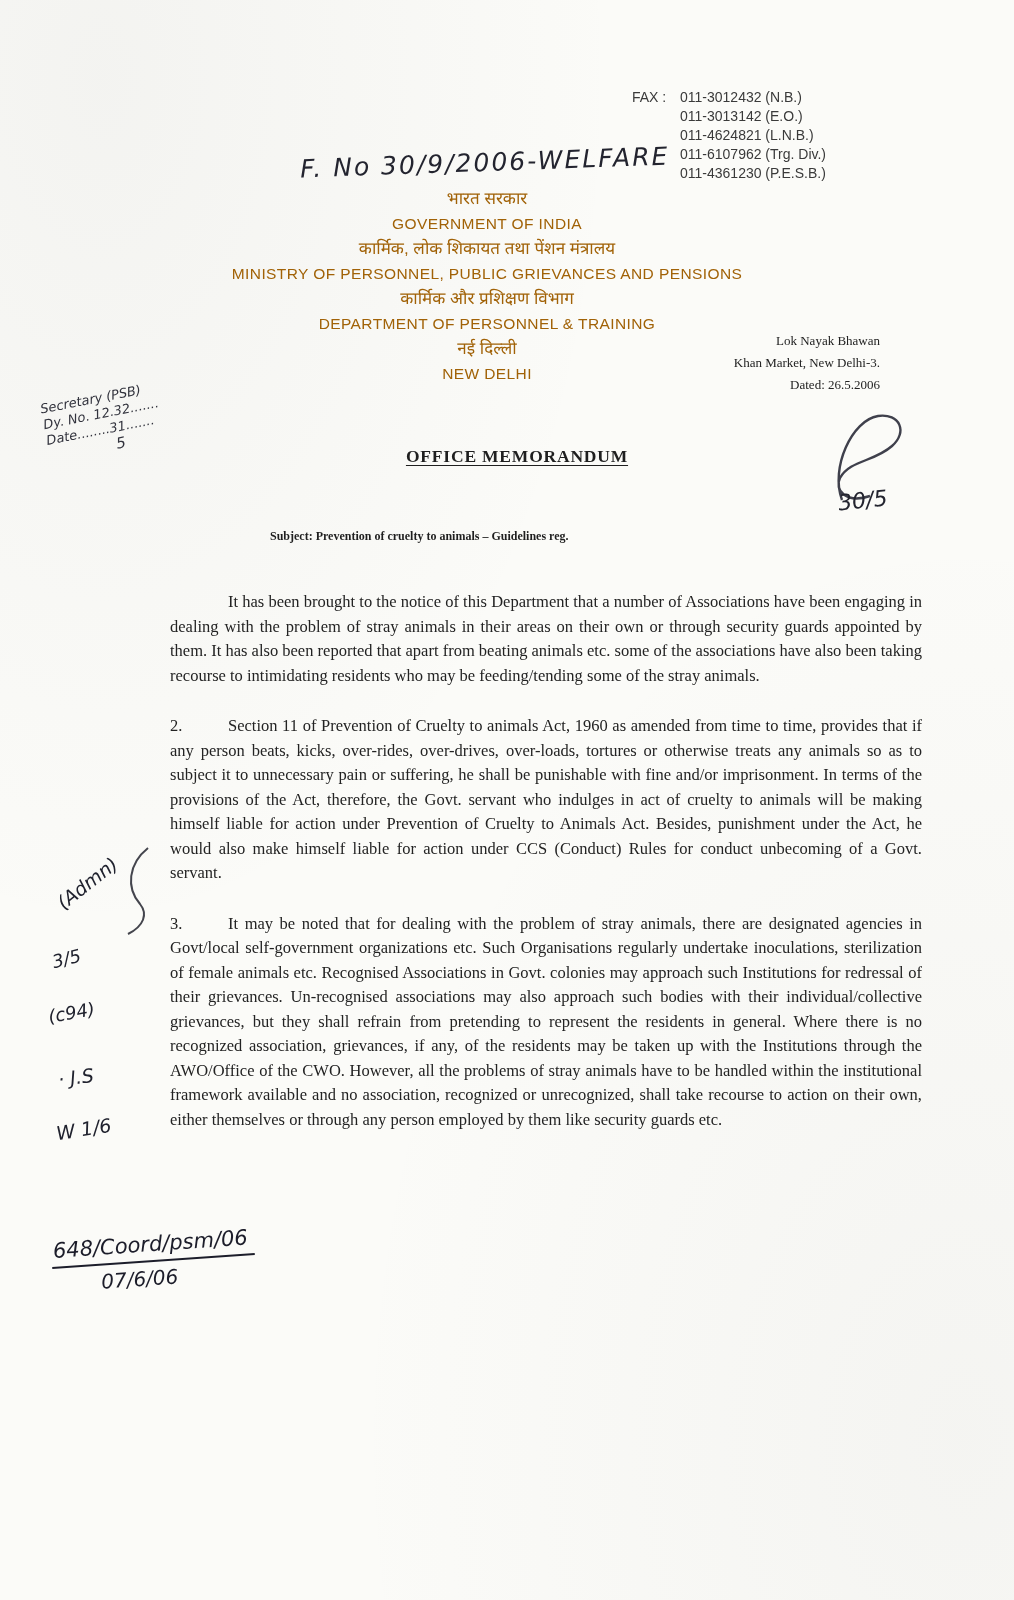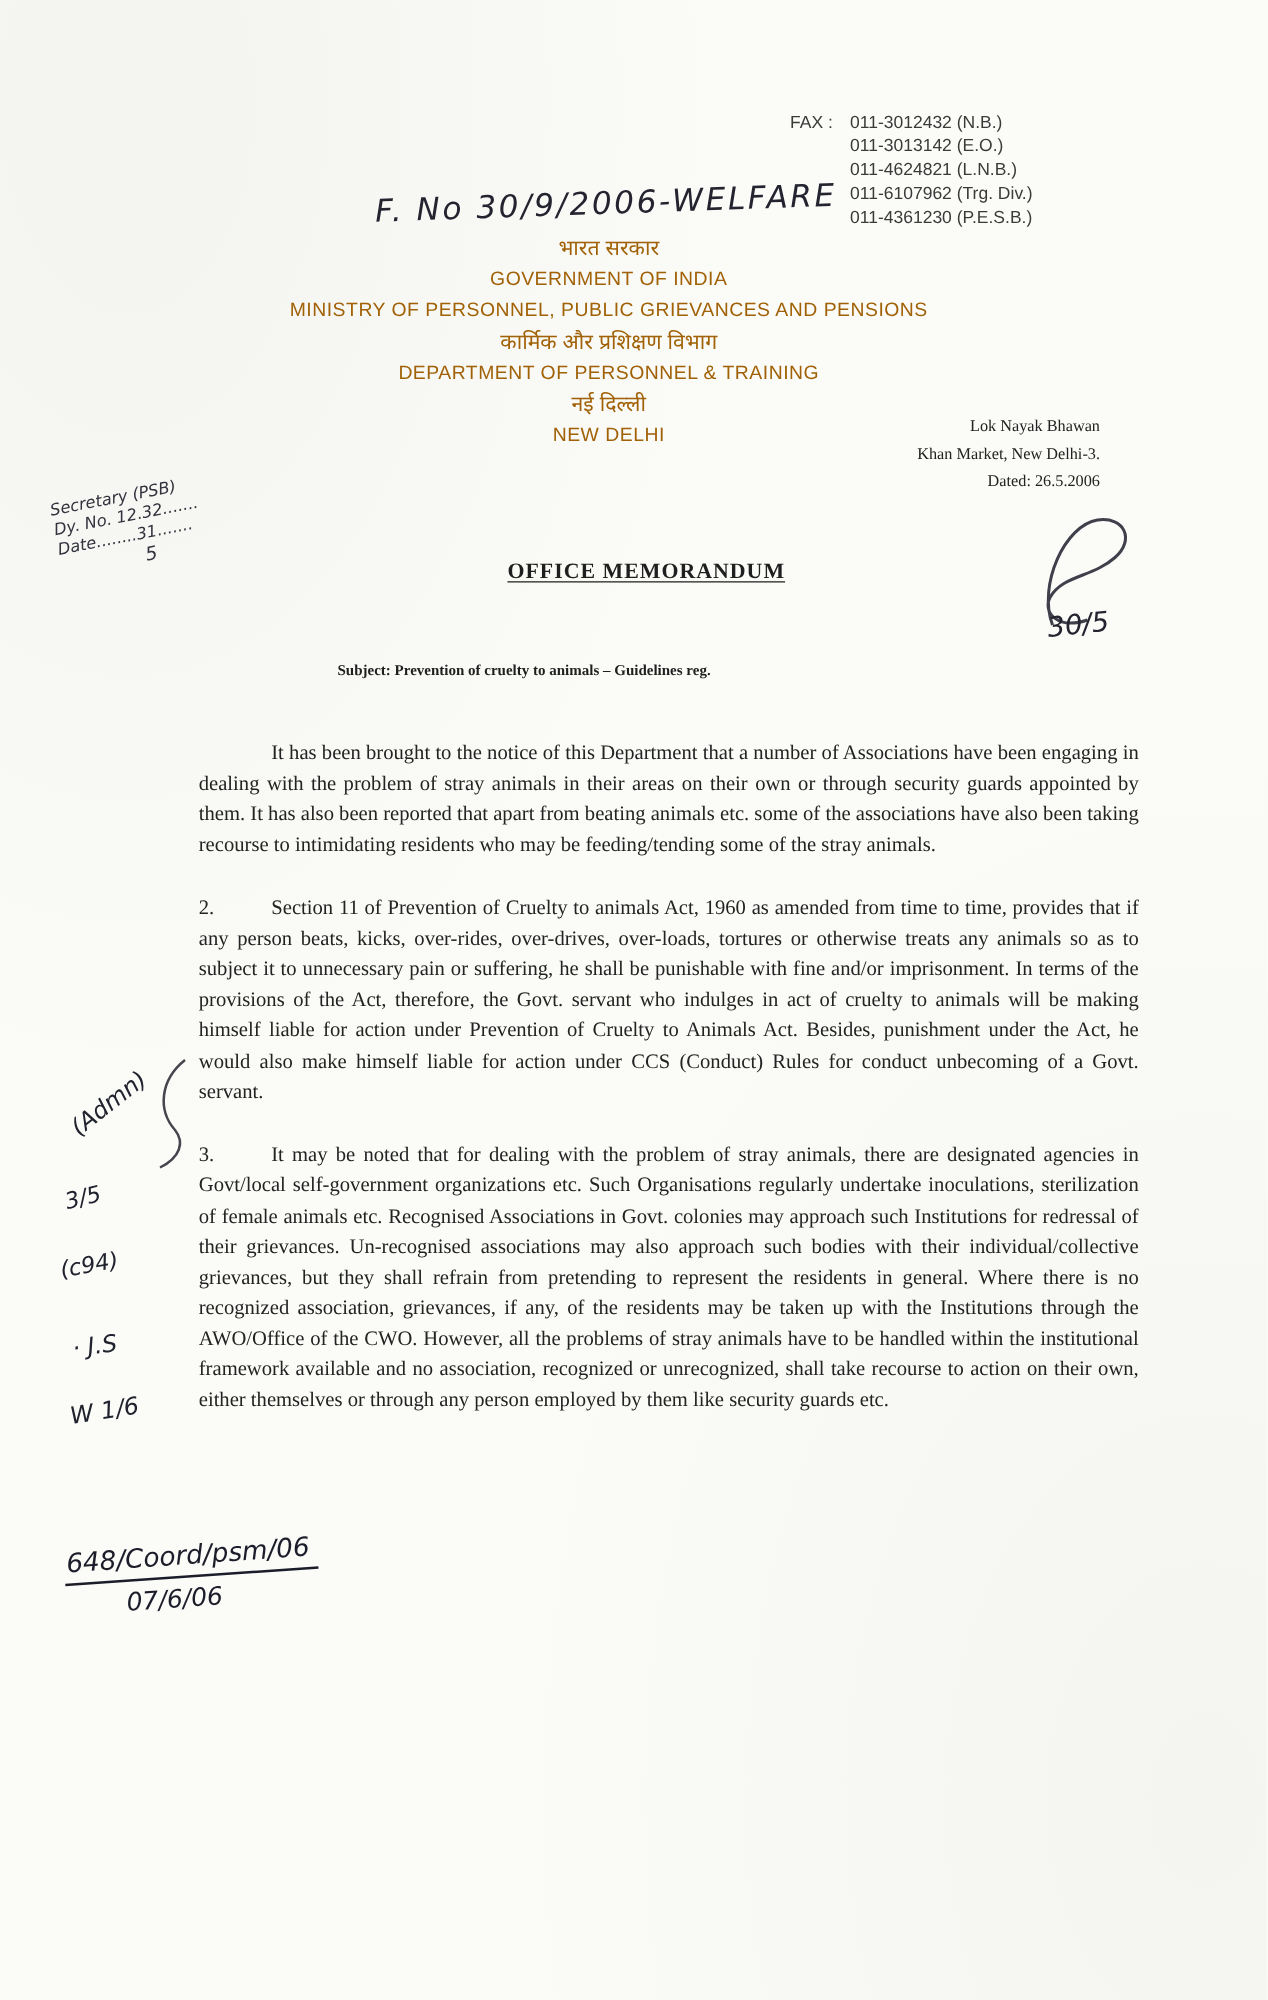--- a/index.html
+++ b/index.html
@@ -82,21 +82,21 @@
   }
 
   
   .subject-line {
     position:absolute; top:529px; left:270px;
     font-weight:bold; font-size:12px; color:#1f1f1f;
   }
 
   
   .body-block {
-    position:absolute; top:590px; left:159px; width:752px;
+    position:absolute; top:590px; left:170px; width:752px;
     font-size:16.5px; line-height:24.5px;
     text-align:justify; color:#232323;
   }
   .body-block p { margin:0 0 26px 0; }
   .para-first { text-indent:58px; }
   .para-num { display:inline-block; width:58px; text-indent:0; }
 
   
   .margin-note { position:absolute; white-space:nowrap; }
   .mn-admn { left:52px; top:872px; font-size:19px; transform:rotate(-38deg); }
@@ -141,20 +141,21 @@
     <span class="fax-label"></span>
     <span>011-4361230 (P.E.S.B.)</span>
   </div>
 </div>
 
 <div class="file-number hand">F. No 30/9/2006-WELFARE</div>
 
 <div class="header-block">
   <div class="h-hindi">भारत सरकार</div>
   <div class="h-caps">GOVERNMENT OF INDIA</div>
+  <div class="h-hindi">कार्मिक, लोक शिकायत तथा पेंशन मंत्रालय</div>
   <div class="h-caps">MINISTRY OF PERSONNEL, PUBLIC GRIEVANCES AND PENSIONS</div>
   <div class="h-hindi">कार्मिक और प्रशिक्षण विभाग</div>
   <div class="h-caps">DEPARTMENT OF PERSONNEL &amp; TRAINING</div>
   <div class="h-hindi">नई दिल्ली</div>
   <div class="h-caps">NEW DELHI</div>
 </div>
 
 <div class="address-block">
   <div>Lok Nayak Bhawan</div>
   <div>Khan Market, New Delhi-3.</div>

